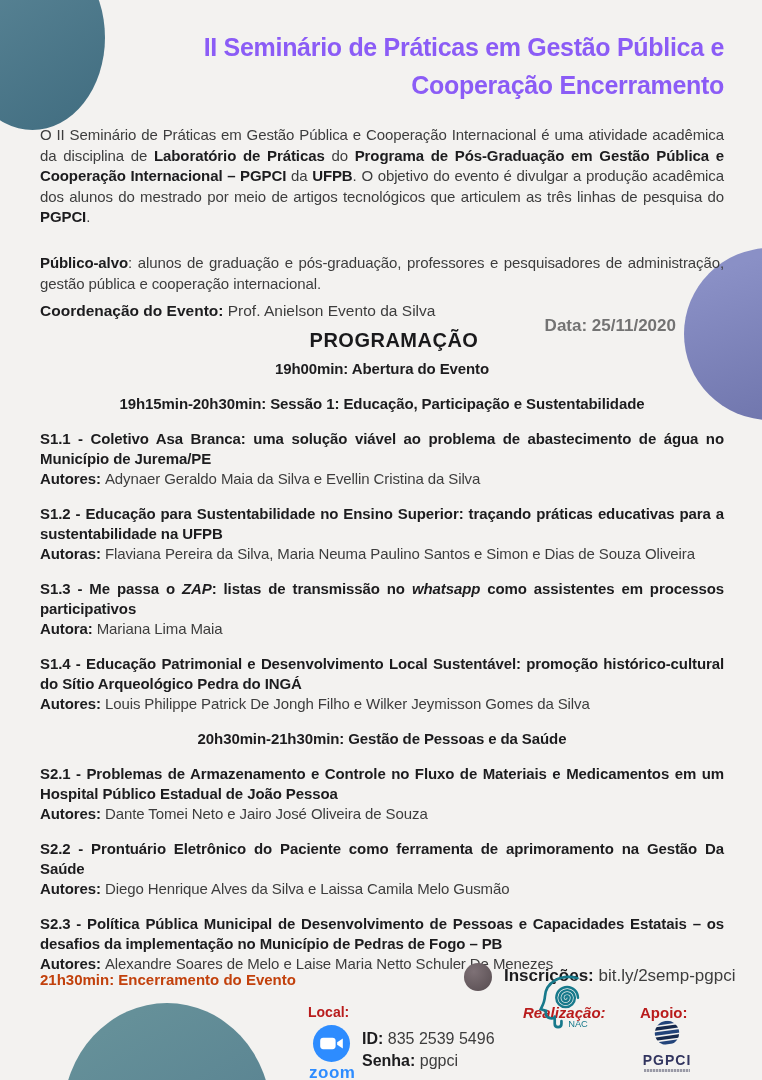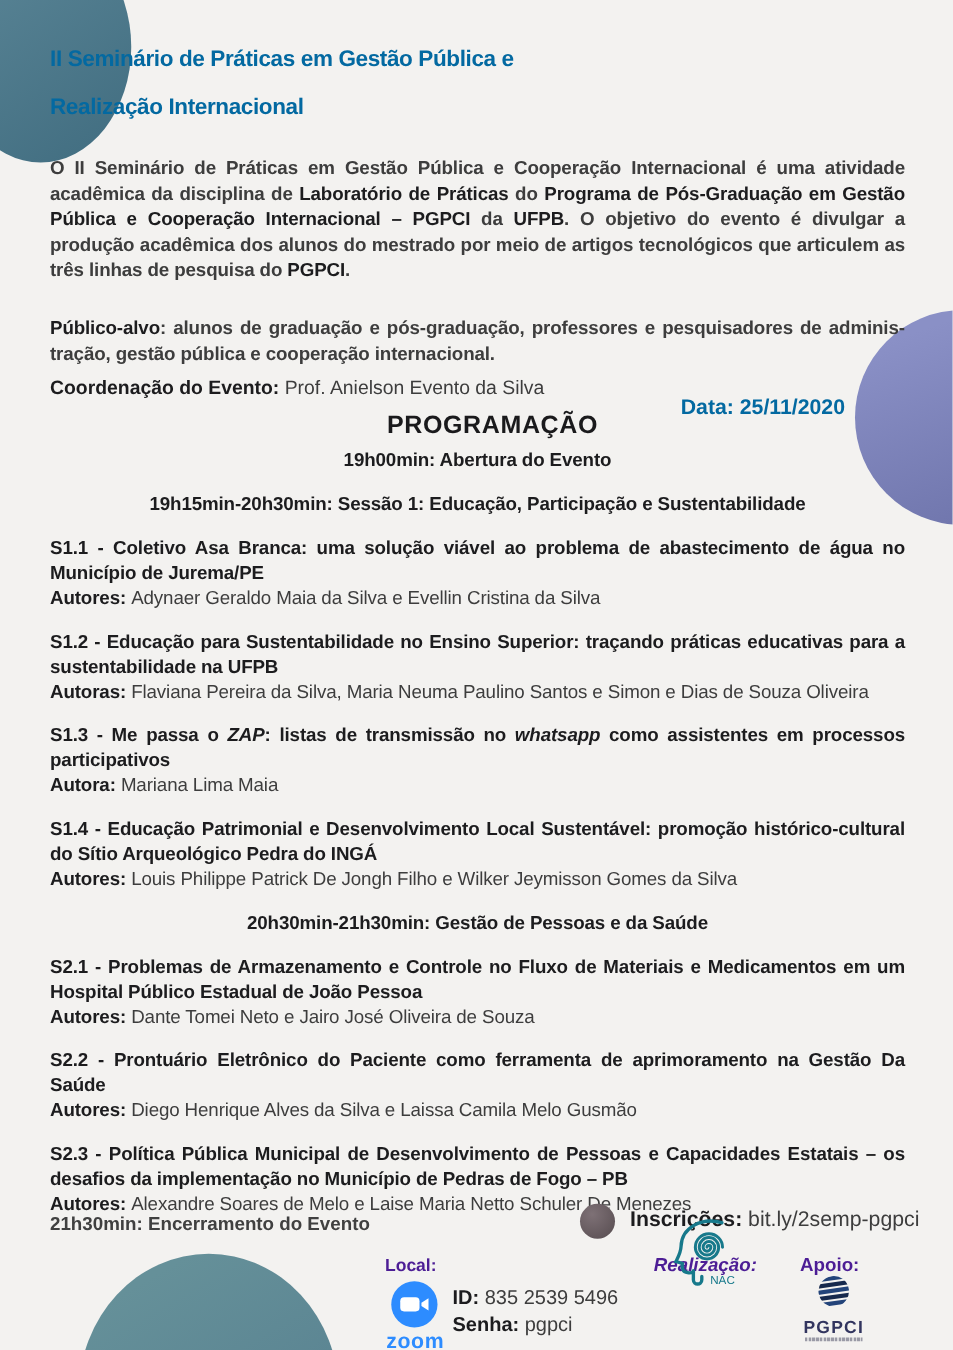--- a/index.html
+++ b/index.html
@@ -20,61 +20,60 @@
   .circle-right {
     left:684px; top:248px; width:172px; height:172px;
     background:linear-gradient(160deg,#8a90c6 15%,#6f75ac 90%);
   }
   .circle-bl {
     left:63px; top:1003px; width:208px; height:224px;
     background:linear-gradient(150deg,#659099 15%,#567f8f 85%);
   }
   .title {
     position:absolute; left:40px; right:38px; top:28px;
-    text-align:left; font-size:18px; line-height:38px;
-    font-weight:700; color:#0369a1; letter-spacing:-0.3px;
+    text-align:right; font-size:25px; line-height:38px;
+    font-weight:700; color:#8b5cf6; letter-spacing:-0.3px;
   }
   .para {
     position:absolute; left:40px; right:38px;
     font-size:15px; line-height:20.5px; text-align:justify;
     letter-spacing:-0.1px;
-    font-weight:bold;
   }
   .intro   { top:125px; }
   .publico { top:253px; }
   .coord   { position:absolute; left:40px; top:302px; font-size:15.5px; }
   .dataline{
     position:absolute; right:86px; top:316px;
-    font-size:17px; font-weight:700; color:#0369a1;padding-left:22px;
+    font-size:17px; font-weight:700; color:#737373;padding-left:22px;
   }
   .proghead{
     position:absolute; left:56px; right:30px; top:329px;
     text-align:center; font-size:20px; font-weight:700;
     color:#1a1a1c; letter-spacing:0.5px;
   }
   .schedule{
     position:absolute; left:40px; right:38px; top:359px;
     font-size:15px; line-height:20px; letter-spacing:-0.1px;
   }
   .schedule .block { margin-bottom:15px; }
   .timeline { font-weight:700; color:#1c1c1e;text-align:center; }
   .ptitle   { font-weight:700; color:#1c1c1e; text-align:justify; }
   .closing  {
     position:absolute; left:40px; top:971px;
-    font-size:15px; font-weight:700; color:#404040;
+    font-size:15px; font-weight:700; color:#c2410c;
   }
   .insc-dot {
     position:absolute; left:464px; top:963px; width:28px; height:28px;
     border-radius:50%;
     background:radial-gradient(circle at 35% 30%,#7e7176,#5e5357 80%);
   }
   .insc-text{
     position:absolute; left:504px; top:966px; font-size:17px; color:#3d3d3d;
   }
-  .label-sm { position:absolute; font-size:14px; font-weight:700; color:#4c1d95; }
+  .label-sm { position:absolute; font-size:14px; font-weight:700; color:#b91c1c; }
   .local-label { left:308px; top:1004px; }
   .realizacao-label { left:523px; top:1004px; font-size:15px;font-style:italic; }
   .apoio-label { left:640px; top:1004px; font-size:15px; }
   .zoom-logo { position:absolute; left:309px; top:1025px; width:44px; text-align:center; }
   .zoom-circle { width:37px; height:37px; border-radius:50%; background:#2d8cff;
     display:flex; align-items:center; justify-content:center; margin:0 auto; }
   .zoom-word { display:block; margin-top:1px; font-size:17px; font-weight:700;
     color:#2d8cff; letter-spacing:0.5px; }
   .meet-info { position:absolute; left:362px; font-size:16px; color:#3d3d3d; }
   .meet-id    { top:1030px; }
@@ -88,21 +87,21 @@
 </style>
 </head>
 <body>
 
 <div class="circle circle-tl"></div>
 <div class="circle circle-right"></div>
 <div class="circle circle-bl"></div>
 
 <h1 class="title">
   <span>II Seminário de Práticas em Gestão Pública e</span><br>
-  <span>Realização Internacional</span>
+  <span>Cooperação Encerramento</span>
 </h1>
 
 <p class="para intro"><span>O II Seminário de Práticas em Gestão Pública e Cooperação Internacional é uma atividade acadêmica da disciplina de </span><b>Laboratório de Práticas</b><span> do </span><b>Programa de Pós-Graduação em Gestão Pública e Cooperação Internacional – PGPCI</b><span> da </span><b>UFPB</b><span>. O objetivo do evento é divulgar a produção acadêmica dos alunos do mestrado por meio de artigos tecnológicos que articulem as três linhas de pesquisa do </span><b>PGPCI</b><span>.</span></p>
 
 <p class="para publico"><b>Público-alvo</b><span>: alunos de graduação e pós-graduação, professores e pesquisadores de adminis­tração, gestão pública e cooperação internacional.</span></p>
 
 <p class="coord"><b>Coordenação do Evento:</b><span> Prof. Anielson Evento da Silva</span></p>
 
 <p class="dataline">Data: 25/11/2020</p>
 

